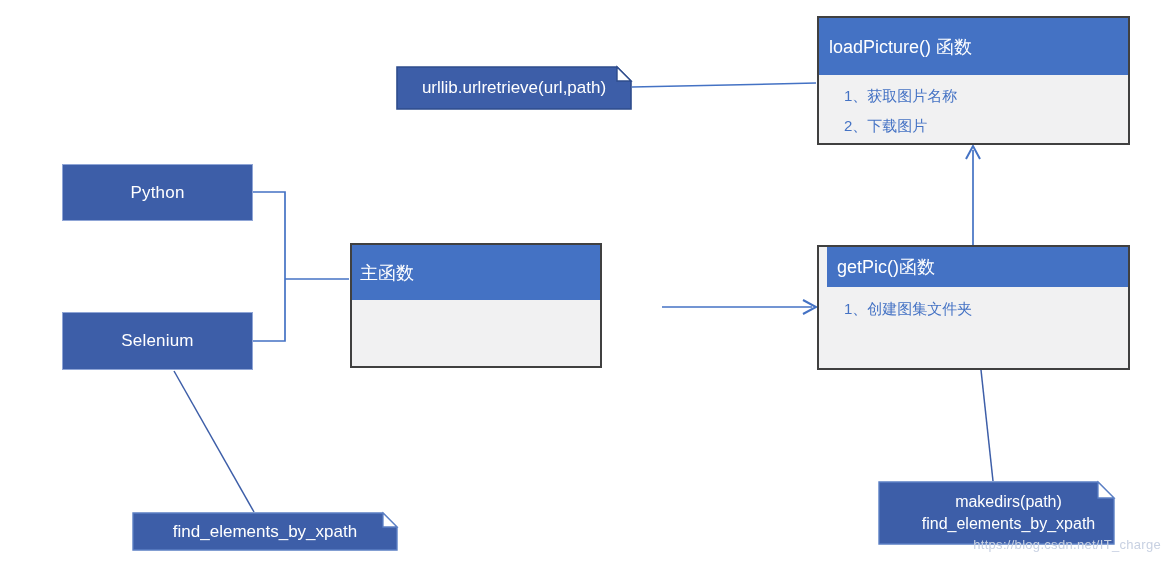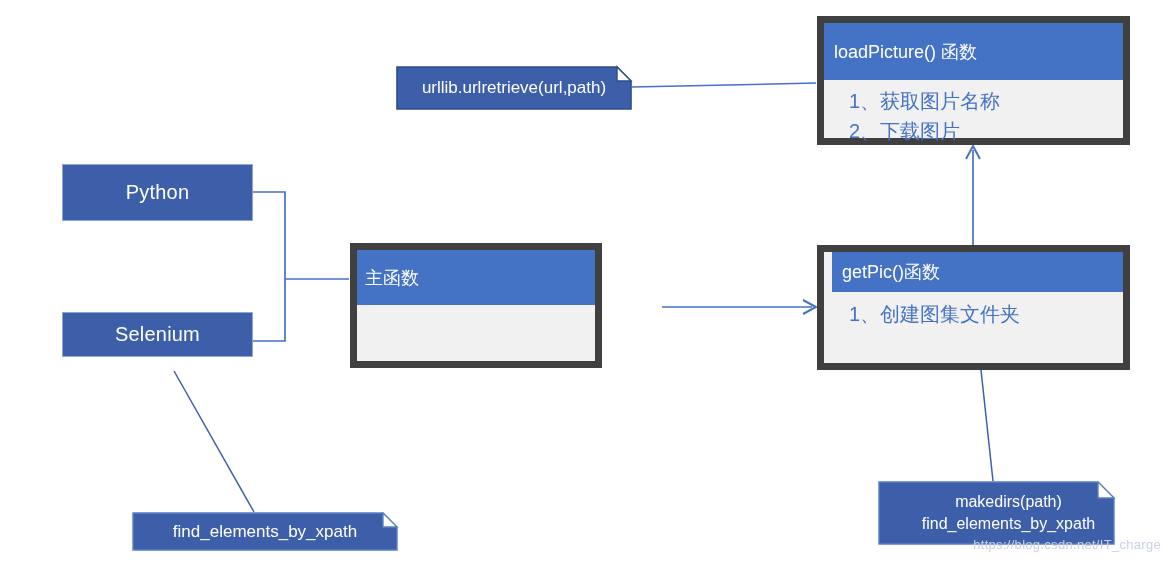--- a/index.html
+++ b/index.html
@@ -7,30 +7,30 @@
     position:relative;width:1163px;height:563px;background:#ffffff;overflow:hidden;
     font-family:"Liberation Sans","DejaVu Sans",sans-serif;
   }
   svg.connector-layer{position:absolute;left:0;top:0;z-index:1;}
   .node{position:absolute;z-index:2;box-sizing:border-box;}
 
   
   .simple-box{
     background:#3D5EA8;border:1px solid #8FA5D6;color:#ffffff;
     display:flex;align-items:center;justify-content:center;
-    font-size:20px;letter-spacing:.2px;
+    font-size:17px;letter-spacing:.2px;
   }
 
   
-  .func-box{border:7px solid #404040;background:#F1F1F2;}
+  .func-box{border:2px solid #404040;background:#F1F1F2;}
   .func-header{
     background:#4472C4;color:#ffffff;font-size:18px;
     display:flex;align-items:center;padding-left:10px;box-sizing:border-box;
   }
-  .func-body{color:#4472C4;font-size:20px;box-sizing:border-box;}
+  .func-body{color:#4472C4;font-size:15px;box-sizing:border-box;}
   .func-body .row{white-space:nowrap;}
 
   
   .note{z-index:2;}
   .note svg{position:absolute;left:0;top:0;overflow:visible;}
   .note .note-label{
     position:absolute;left:0;top:0;width:100%;height:100%;
     display:flex;flex-direction:column;align-items:center;justify-content:center;
     color:#ffffff;text-align:center;z-index:2;border-radius:21px;
   }
@@ -59,21 +59,21 @@
 
     <path d="M174,371 L254,512" fill="none" stroke="#3D5EA8" stroke-width="1.5"></path>
 
     <path d="M981,370 L993,481" fill="none" stroke="#3D5EA8" stroke-width="1.5"></path>
   </svg>
 
   <div class="node simple-box" style="left:62px;top:164px;width:191px;height:57px;">
     <span>Python</span>
   </div>
 
-  <div class="node simple-box" style="left:62px;top:312px;width:191px;height:45px;">
+  <div class="node simple-box" style="left:62px;top:312px;width:191px;height:58px;">
     <span>Selenium</span>
   </div>
 
   <div class="node func-box" style="left:350px;top:243px;width:252px;height:125px;">
     <div class="func-header" style="height:55px;padding-left:8px;">主函数</div>
   </div>
 
   <div class="node func-box" style="left:817px;top:16px;width:313px;height:129px;">
     <div class="func-header" style="height:57px;">loadPicture() 函数</div>
     <div class="func-body" style="padding:6px 0 0 25px;line-height:30px;">

